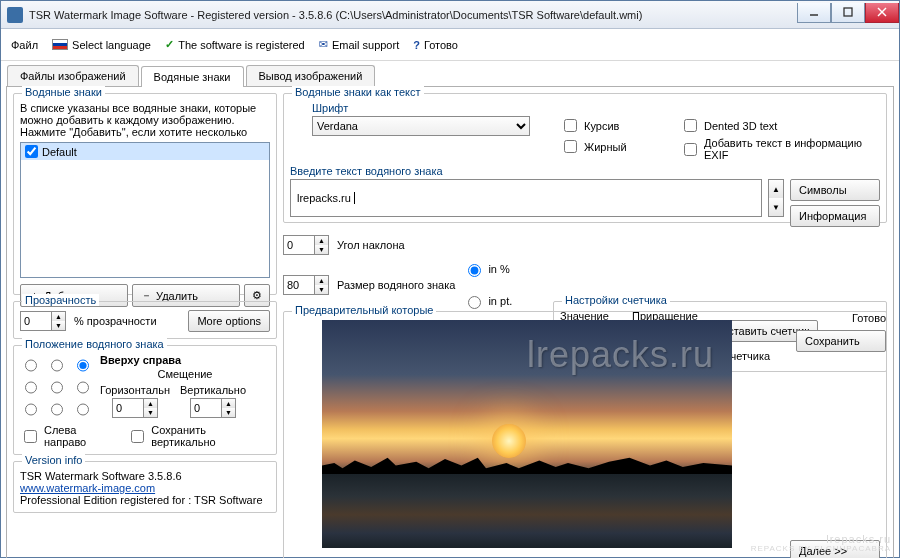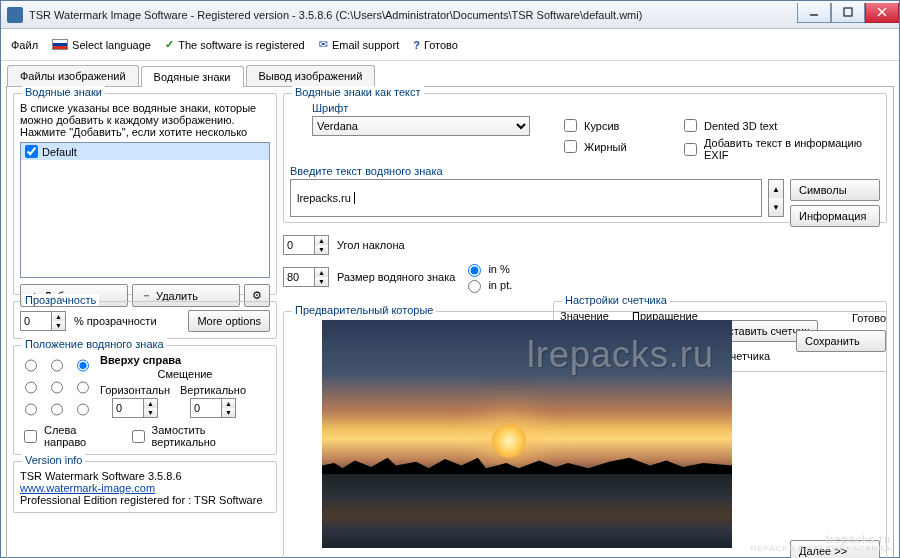--- a/index.html
+++ b/index.html
@@ -210,21 +210,21 @@
             </div>
           </div>
         </div>
         <div style="display:flex;gap:8px;margin-top:6px;">
           <label class="cblabel">
               <input type="checkbox" style="">
               <span>Слева направо</span>
             </label>
           <label class="cblabel">
               <input type="checkbox" style="">
-              <span>Замостить вертикально</span>
+              <span>Сохранить вертикально</span>
             </label>
         </div>
       </div>
 
       <div class="group">
         <span class="group-title">Version info</span>
         <div>TSR Watermark Software 3.5.8.6</div>
         <a class="link">www.watermark-image.com</a>
         <div>Professional Edition registered for : TSR Software</div>
       </div>
@@ -286,21 +286,21 @@
         </div>
         <div class="numrow">
           <span class="spin">
               <input value="80" style="">
               <span class="arrows">
                 <div>▲</div>
                 <div>▼</div>
               </span>
             </span>
           <span>Размер водяного знака</span>
-          <span style="display:flex;flex-direction:column;gap:0;">
+          <span style="display:flex;flex-direction:column;gap:16px;">
             <label class="cblabel">
                 <input type="radio" name="sz" checked="" style="">
                 <span>in %</span>
               </label>
             <label class="cblabel">
                 <input type="radio" name="sz" style="">
                 <span>in pt.</span>
               </label>
           </span>
         </div>

